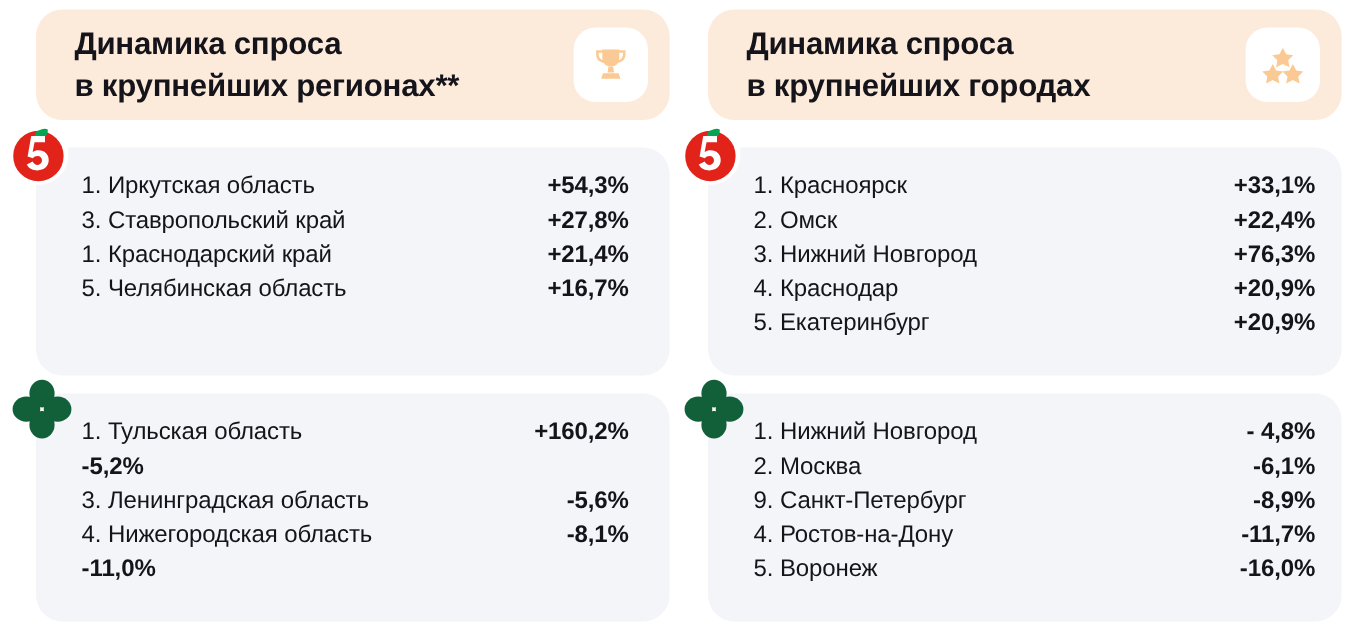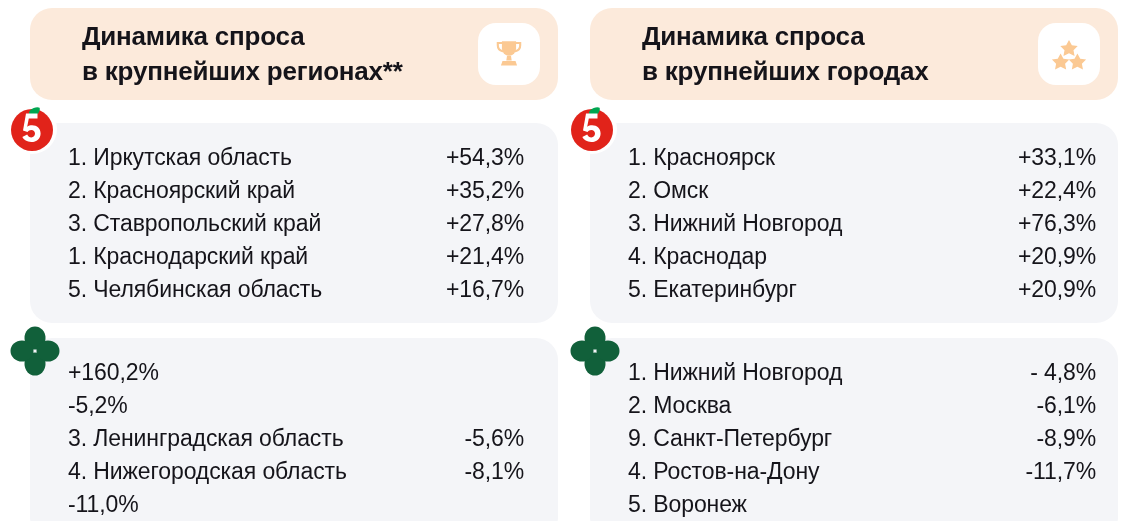--- a/index.html
+++ b/index.html
@@ -35,21 +35,21 @@
 
   
   .header-card {
     position: relative;
     height: 92px;
     background: #fceadb;
     border-radius: 22px;
     display: flex;
     align-items: center;
     justify-content: space-between;
-    padding: 0 18px 0 52px;
+    padding: 0 18px 0 32px;
     box-sizing: border-box;
     margin-top: 8px;
   }
   .header-title {
     font-size: 26px;
     font-weight: bold;
     color: #15141a;
     line-height: 1.33;
     letter-spacing: -0.2px;
     white-space: pre-line;
@@ -92,27 +92,27 @@
     left: -22px;
     top: -14px;
     width: 54px;
     height: 54px;
   }
 
   .row {
     display: flex;
     align-items: baseline;
     justify-content: space-between;
-    font-size: 23px;
+    font-size: 20px;
     color: #15141a;
     line-height: 1.43;
     white-space: nowrap;
   }
   .row .label { letter-spacing: -0.1px; }
-  .row .value { font-weight: normal; letter-spacing: -0.1px; }
+  .row .value { font-weight: bold; letter-spacing: -0.1px; }
 
   .list-card.regions .row { padding-right: 12px; }
 </style>
 </head>
 <body>
 
 <div class="board">
 
   <div class="column left">
 
@@ -136,24 +136,20 @@
         <circle cx="26" cy="27" r="21" fill="#e1231a"></circle>
         <path d="M24 7.5c3.2-3.4 8-3.8 9.6-2.8.9 2.4-1 6.4-4.4 8-2.6 1.2-4.6.6-5.6-.4-1-1.2-.8-3.4.4-4.8z" fill="#00a651"></path>
         <path d="M31.5 15.5H22.8l-1.6 8.2c1.4-.9 3-1.4 4.9-1.4 5 0 8.5 3.4 8.5 8.1 0 5-3.9 8.6-9.4 8.6-4.2 0-7.5-1.9-8.9-4.9l4.9-2.6c.9 1.9 2.3 2.9 4.1 2.9 2.2 0 3.7-1.6 3.7-3.8 0-2.2-1.5-3.7-3.8-3.7-1.6 0-2.9.7-3.7 2l-4.5-1.5 3-17h11.5v5.1z" fill="#ffffff"></path>
       </svg>
       <div class="list-card regions">
         <div class="row">
           <span class="label">1. Иркутская область</span>
           <span class="value">+54,3%</span>
         </div>
         <div class="row">
-          <span class="label">2. Красноярский край</span>
-          <span class="value">+35,2%</span>
-        </div>
-        <div class="row">
           <span class="label">3. Ставропольский край</span>
           <span class="value">+27,8%</span>
         </div>
         <div class="row">
           <span class="label">1. Краснодарский край</span>
           <span class="value">+21,4%</span>
         </div>
         <div class="row">
           <span class="label">5. Челябинская область</span>
           <span class="value">+16,7%</span>
@@ -165,20 +161,21 @@
       <svg class="brand-mark clover" viewBox="0 0 54 54">
         <g fill="#11603a">
           <ellipse cx="27" cy="14" rx="10.5" ry="11.5"></ellipse>
           <ellipse cx="27" cy="40" rx="10.5" ry="11.5"></ellipse>
           <ellipse cx="14" cy="27" rx="11.5" ry="10.5"></ellipse>
           <ellipse cx="40" cy="27" rx="11.5" ry="10.5"></ellipse>
         </g>
       </svg>
       <div class="list-card regions">
         <div class="row">
+          <span class="label">1. Тульская область</span>
           <span class="value">+160,2%</span>
         </div>
         <div class="row">
           <span class="value">-5,2%</span>
         </div>
         <div class="row">
           <span class="label">3. Ленинградская область</span>
           <span class="value">-5,6%</span>
         </div>
         <div class="row">
@@ -259,19 +256,20 @@
         <div class="row">
           <span class="label">9. Санкт-Петербург</span>
           <span class="value">-8,9%</span>
         </div>
         <div class="row">
           <span class="label">4. Ростов-на-Дону</span>
           <span class="value">-11,7%</span>
         </div>
         <div class="row">
           <span class="label">5. Воронеж</span>
+          <span class="value">-16,0%</span>
         </div>
       </div>
     </div>
 
   </div>
 
 </div>
 
 </body></html>

